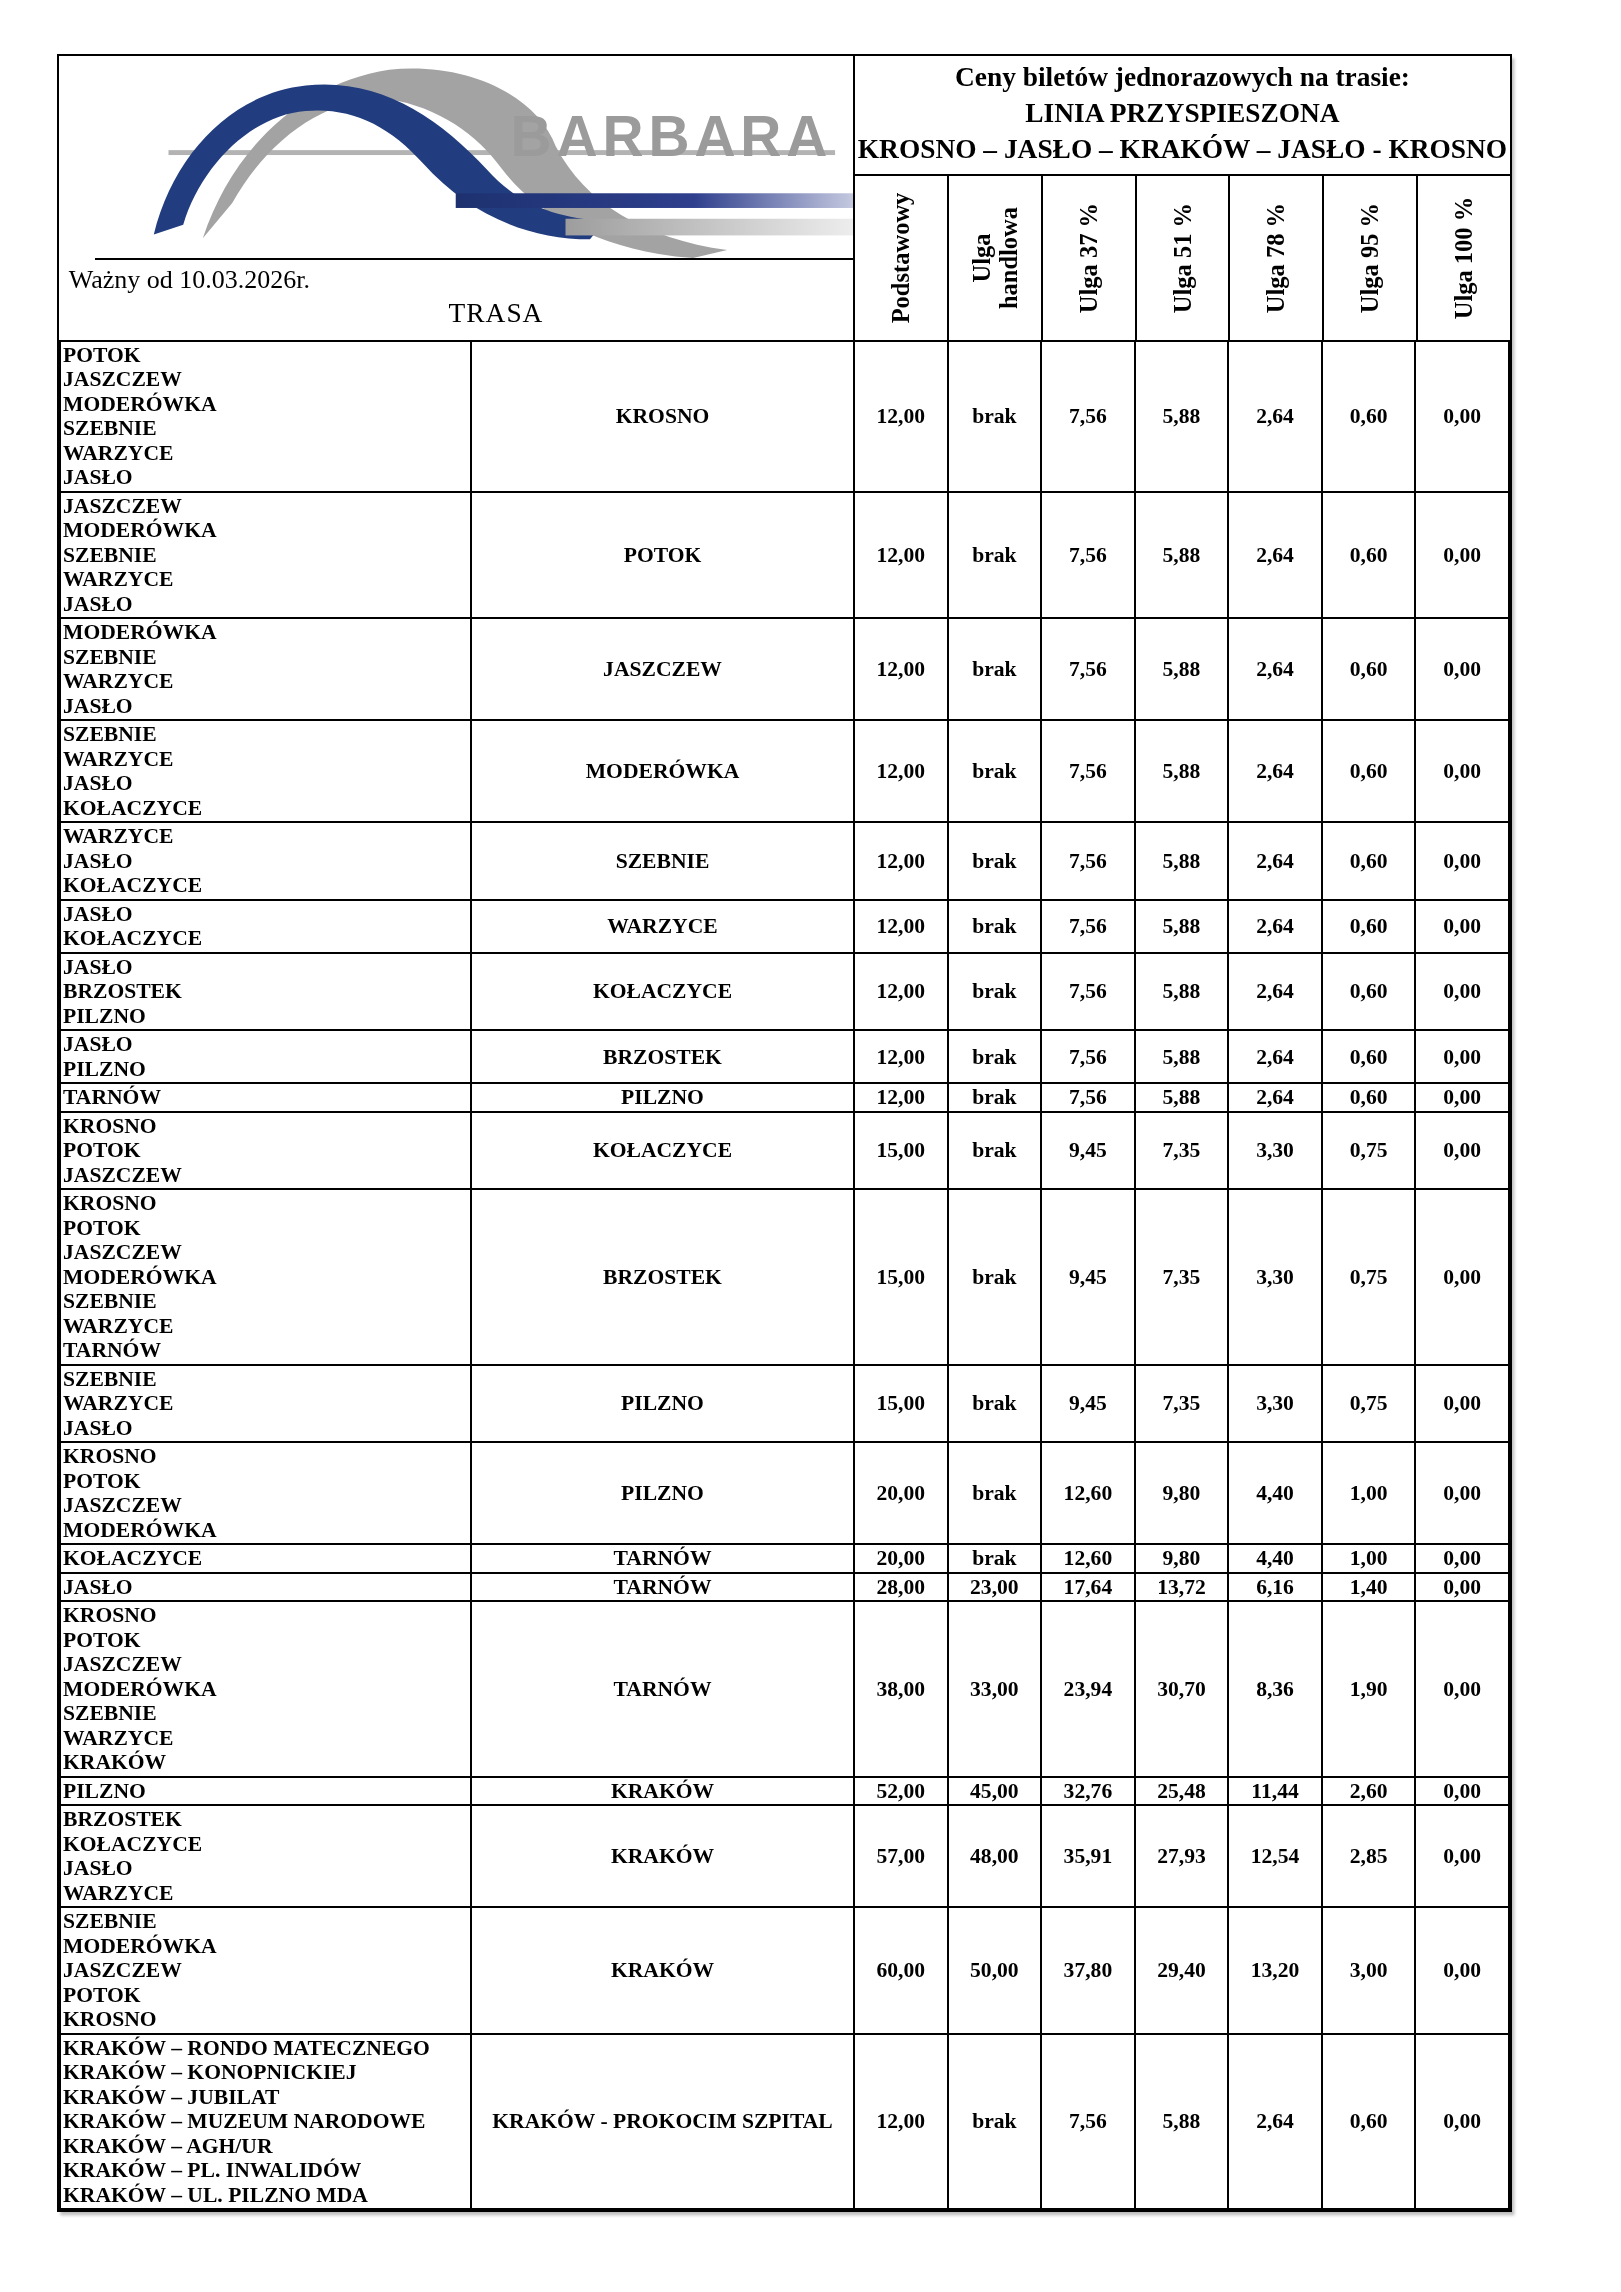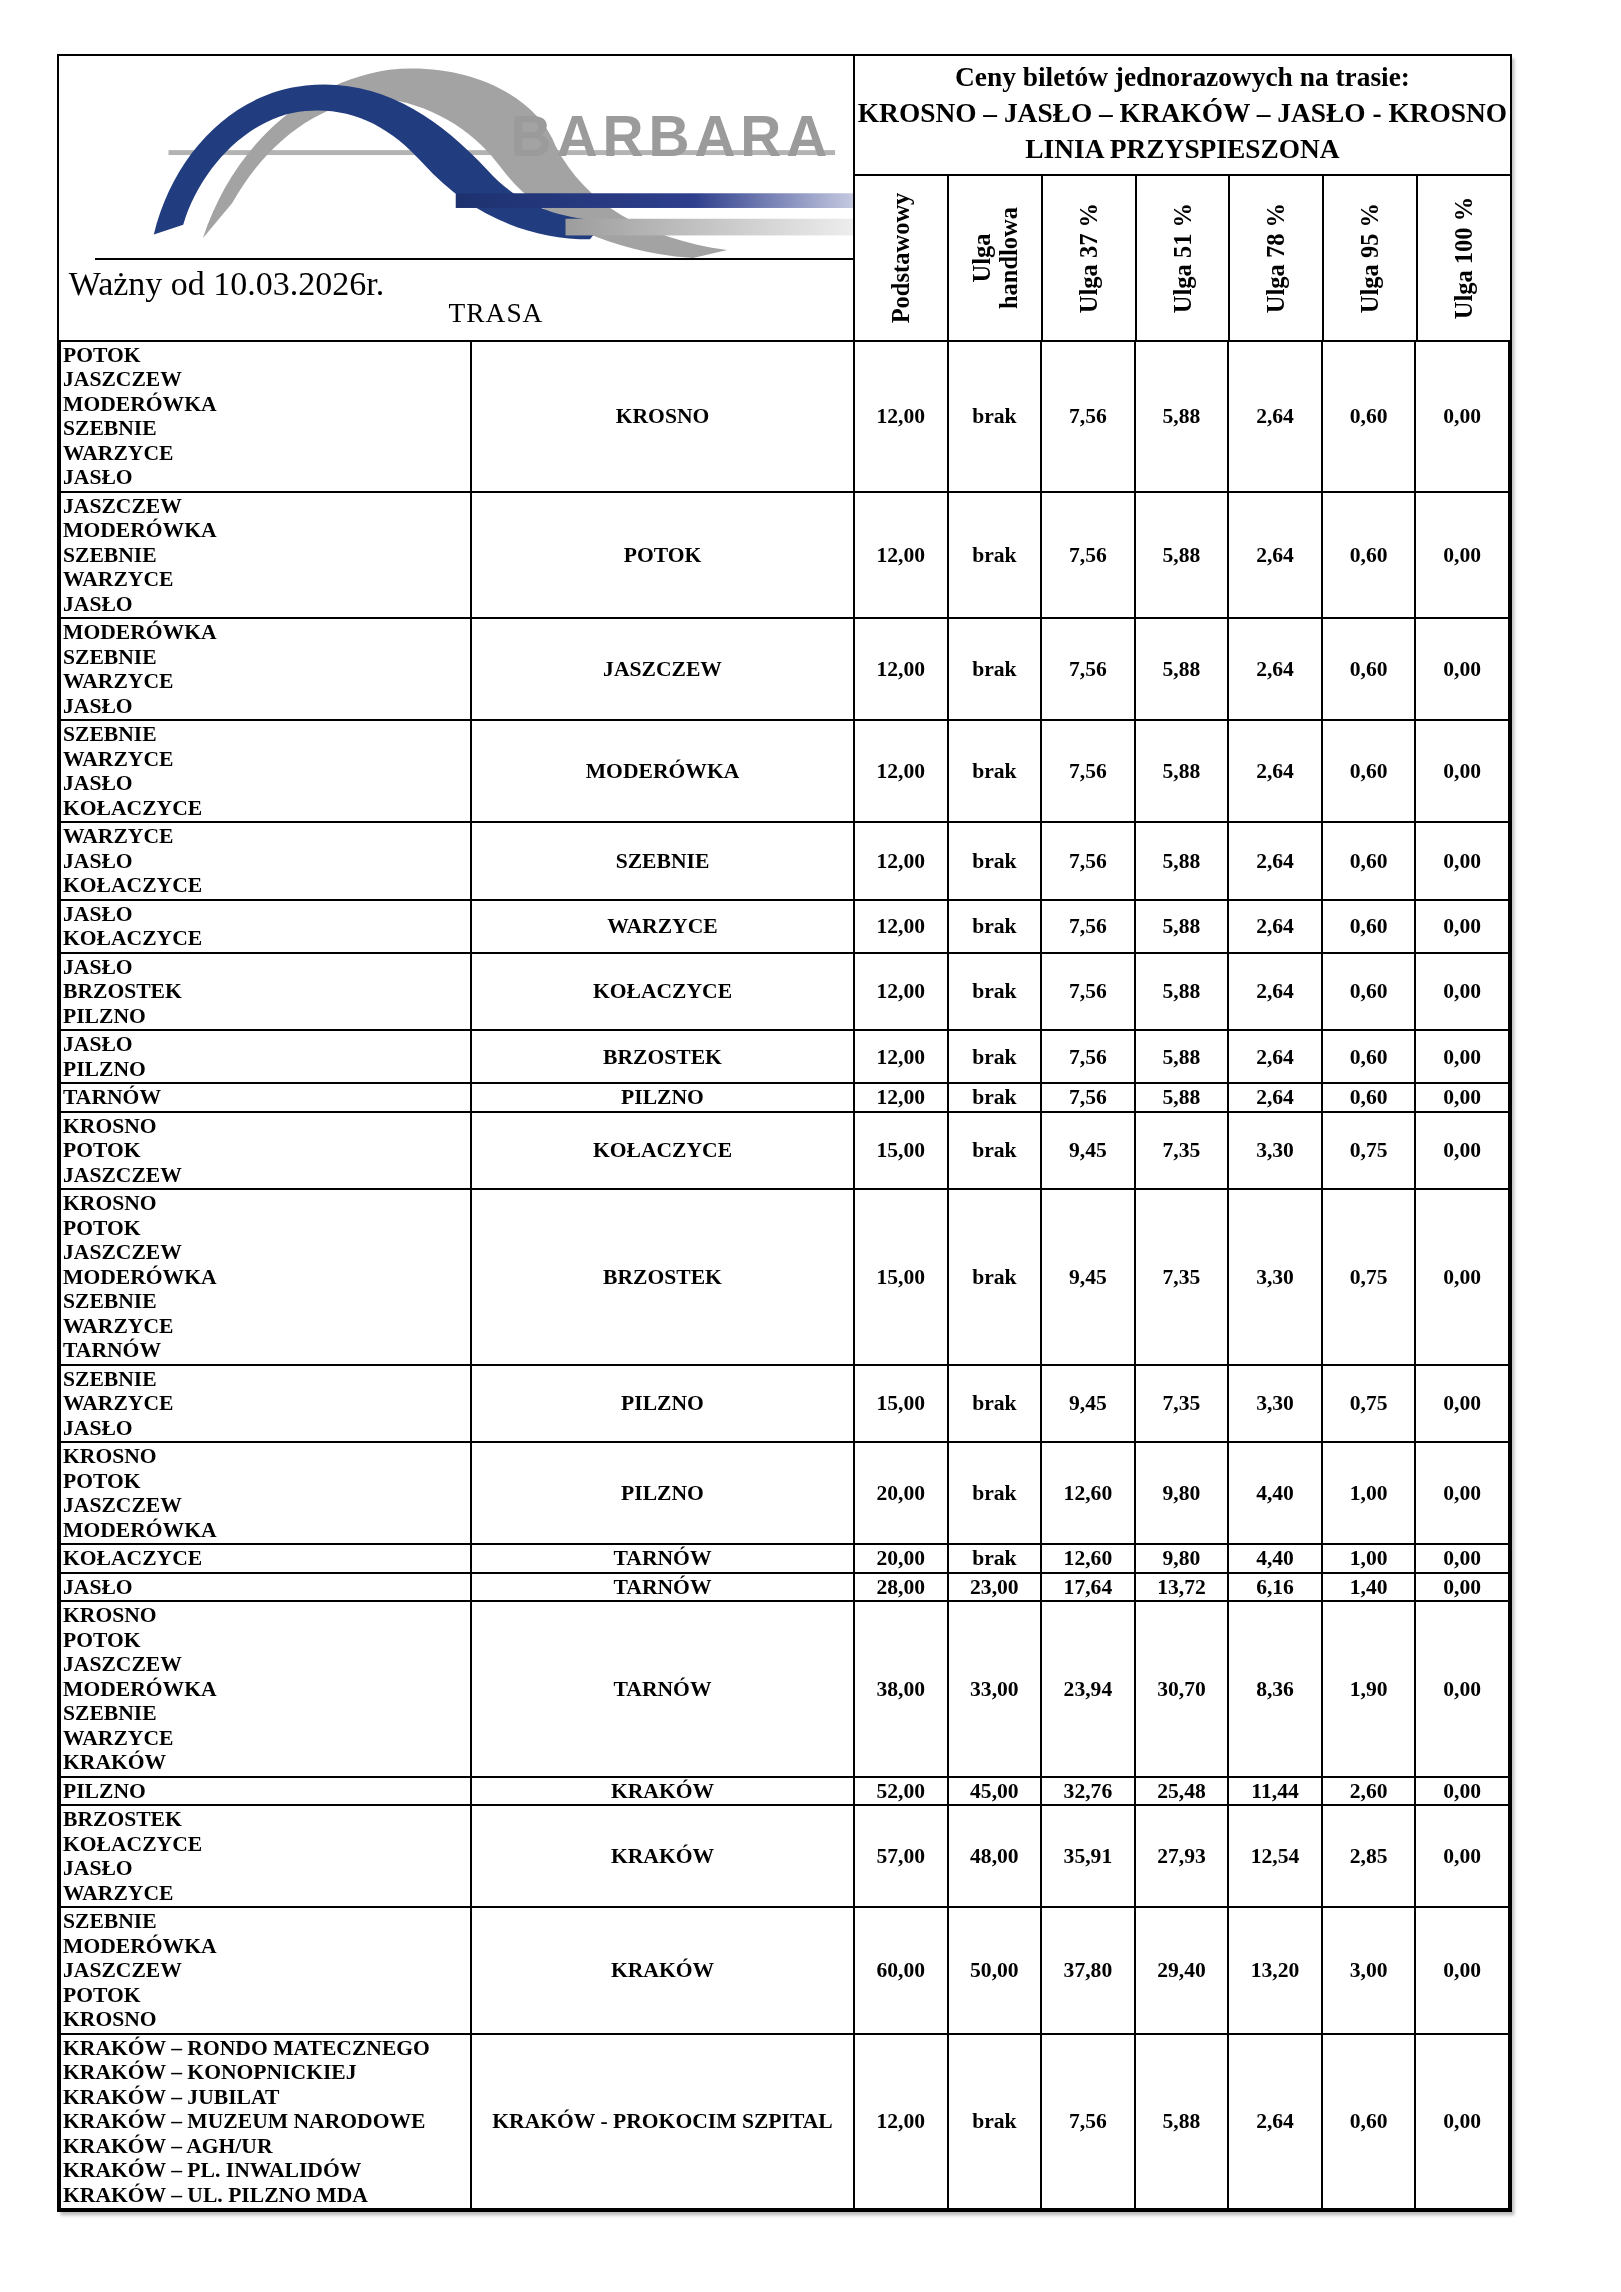--- a/index.html
+++ b/index.html
@@ -11,21 +11,21 @@
     position:absolute; left:57px; top:54px; width:1451px;
     border:2px solid #000; background:#fff;
     box-shadow:2.9px 3.9px 2.9px rgba(110,110,110,.45);
   }
   
   .hdr { display:flex; border-bottom:2px solid #000; }
   .hdr-left { width:794px; display:flex; flex-direction:column; }
   .logo-box { height:202px; border-bottom:2px solid #000; position:relative; overflow:hidden;margin-left:36px; }
   .logo-box svg { display:block; }
   .valid-box { height:76px; position:relative; }
-  .valid-label { position:absolute; top:4.9px; left:9.8px; font-size:34px; }
+  .valid-label { position:absolute; top:4.9px; left:9.8px; font-size:26px; }
   .trasa-label { position:absolute; bottom:6.9px; left:0; width:100%; text-align:center; font-size:27.4px; letter-spacing:1px;padding-left:40px; }
   .hdr-right { flex:1; border-left:2px solid #000; display:flex; flex-direction:column; }
   .title-box { height:115px; border-bottom:2px solid #000; text-align:center;
                font-weight:bold; font-size:27.4px; line-height:36px; padding-top:2.9px; }
   .cols-box { flex:1; display:flex; min-height:164px; }
   .vcell { flex:1; position:relative; border-left:2px solid #000; }
   .vcell:first-child { border-left:none; }
   .vtext { position:absolute; top:50%; left:50%; width:157px;
            transform:translate(-50%,-50%) rotate(-90deg);
            text-align:center; font-weight:bold; font-size:24.5px; line-height:26.5px; white-space:normal; }
@@ -84,22 +84,22 @@
       </div>
       <div class="valid-box">
         <div class="valid-label">Ważny od 10.03.2026r.</div>
         <div class="trasa-label">TRASA</div>
       </div>
     </div>
 
     <div class="hdr-right">
       <div class="title-box">
         <div>Ceny biletów jednorazowych na trasie:</div>
+        <div>LINIA PRZYSPIESZONA</div>
         <div>KROSNO – JASŁO – KRAKÓW – JASŁO - KROSNO</div>
-        <div>LINIA PRZYSPIESZONA</div>
       </div>
       <div class="cols-box" id="col-headers">
           <div class="vcell">
             <div class="vtext">Podstawowy</div>
           </div>
           <div class="vcell">
             <div class="vtext">Ulga handlowa</div>
           </div>
           <div class="vcell">
             <div class="vtext">Ulga 37 %</div>

